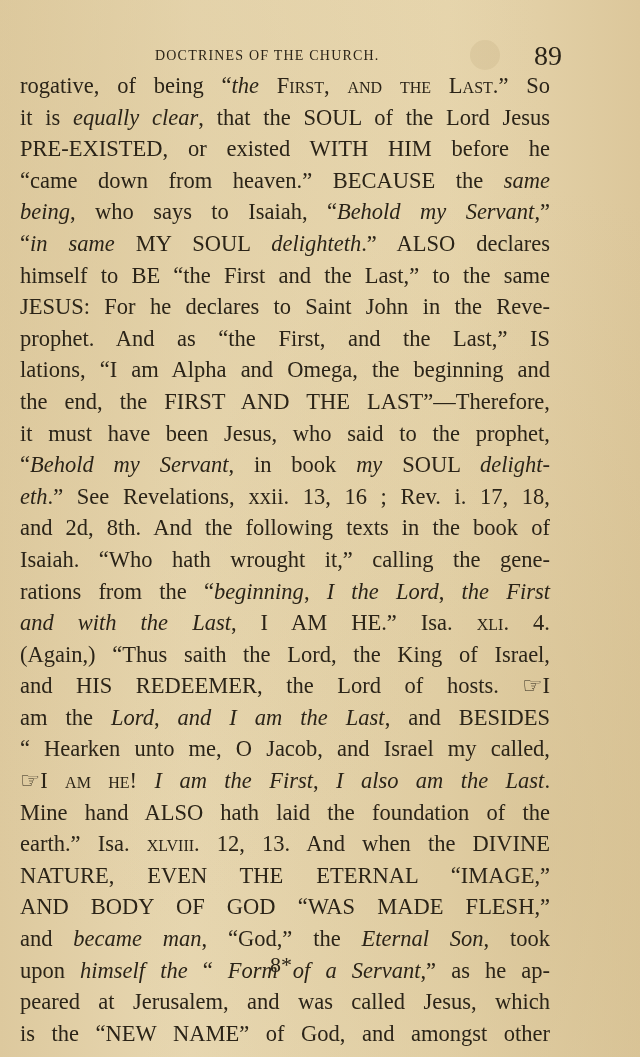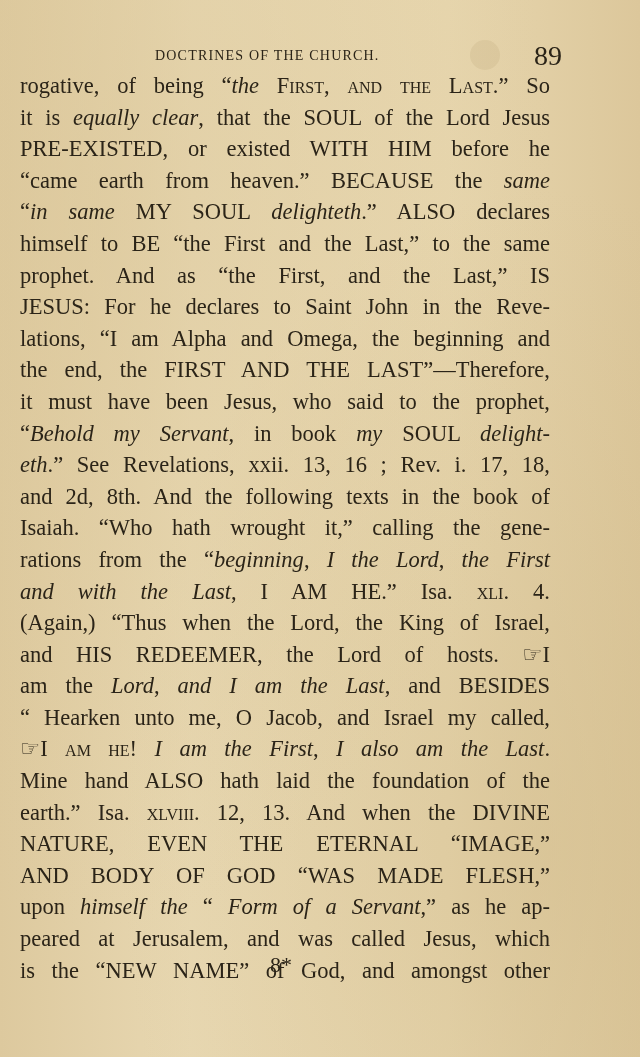--- a/index.html
+++ b/index.html
@@ -51,42 +51,44 @@
 
   <div class="running-head">
     <span class="running-title">DOCTRINES OF THE CHURCH.</span>
     <span class="page-number">89</span>
   </div>
 
   <div class="body-text" id="body-text">
       <div class="line"><span>rogative, of being “</span><i>the</i><span> F</span><span class="sc">irst, and the</span><span> L</span><span class="sc">ast</span><span>.”  So</span></div>
       <div class="line"><span>it is </span><i>equally clear</i><span>, that the SOUL of the Lord Jesus</span></div>
       <div class="line"><span>PRE-EXISTED, or existed WITH HIM before he</span></div>
-      <div class="line"><span>“came earth from heaven.”  BECAUSE the </span><i>same</i></div>
+      <div class="line"><span>“came down from heaven.”  BECAUSE the </span><i>same</i></div>
+      <div class="line"><i>being</i><span>, who says to Isaiah, “</span><i>Behold my Servant</i><span>,”</span></div>
       <div class="line"><span>“</span><i>in same</i><span> MY SOUL </span><i>delighteth</i><span>.”  ALSO declares</span></div>
       <div class="line"><span>himself to BE “the First and the Last,” to the same</span></div>
+      <div class="line"><span>JESUS:  For he declares to Saint John in the Reve-</span></div>
       <div class="line"><span>prophet.  And as “the First, and the Last,” IS</span></div>
-      <div class="line"><span>JESUS:  For he declares to Saint John in the Reve-</span></div>
       <div class="line"><span>lations, “I am Alpha and Omega, the beginning and</span></div>
       <div class="line"><span>the end, the FIRST AND THE LAST”—Therefore,</span></div>
       <div class="line"><span>it must have  been Jesus, who said to the prophet,</span></div>
       <div class="line"><span>“</span><i>Behold my Servant</i><span>, in book </span><i>my</i><span> SOUL </span><i>delight-</i></div>
       <div class="line"><i>eth</i><span>.”  See Revelations, xxii. 13, 16 ; Rev. i. 17, 18,</span></div>
       <div class="line"><span>and 2d, 8th.  And the following texts in the book of</span></div>
       <div class="line"><span>Isaiah.  “Who hath wrought it,” calling the gene-</span></div>
       <div class="line"><span>rations from the “</span><i>beginning</i><span>, </span><i>I the Lord</i><span>, </span><i>the First</i></div>
       <div class="line"><i>and with the Last</i><span>, I AM HE.”  Isa. </span><span class="sc">xli</span><span>. 4.</span></div>
-      <div class="line"><span>(Again,) “Thus when the Lord, the King of Israel,</span></div>
+      <div class="line"><span>(Again,) “Thus saith the Lord, the King of Israel,</span></div>
       <div class="line"><span>and HIS REDEEMER, the Lord of hosts.  ☞I</span></div>
       <div class="line"><span>am the </span><i>Lord</i><span>, </span><i>and I am the Last</i><span>, and BESIDES</span></div>
       <div class="line"><span>“ Hearken unto me, O Jacob, and Israel my called,</span></div>
       <div class="line"><span>☞I </span><span class="sc">am he</span><span>! </span><i>I am the First</i><span>, </span><i>I also am the Last</i><span>.</span></div>
       <div class="line"><span>Mine hand ALSO hath laid the foundation of the</span></div>
       <div class="line"><span>earth.”  Isa. </span><span class="sc">xlviii</span><span>. 12, 13.  And when the DIVINE</span></div>
       <div class="line"><span>NATURE, EVEN THE ETERNAL “IMAGE,”</span></div>
       <div class="line"><span>AND BODY OF GOD “WAS MADE FLESH,”</span></div>
+      <div class="line"><span>and </span><i>became man</i><span>, “God,” the </span><i>Eternal Son</i><span>, took</span></div>
       <div class="line"><span>upon </span><i>himself the</i><span> “ </span><i>Form of a Servant</i><span>,” as he ap-</span></div>
       <div class="line"><span>peared at Jerusalem, and was called Jesus, which</span></div>
       <div class="line"><span>is the “NEW NAME” of God, and amongst other</span></div>
     </div>
 
   <div class="folio">8*</div>
 </div>
 
 </body></html>

